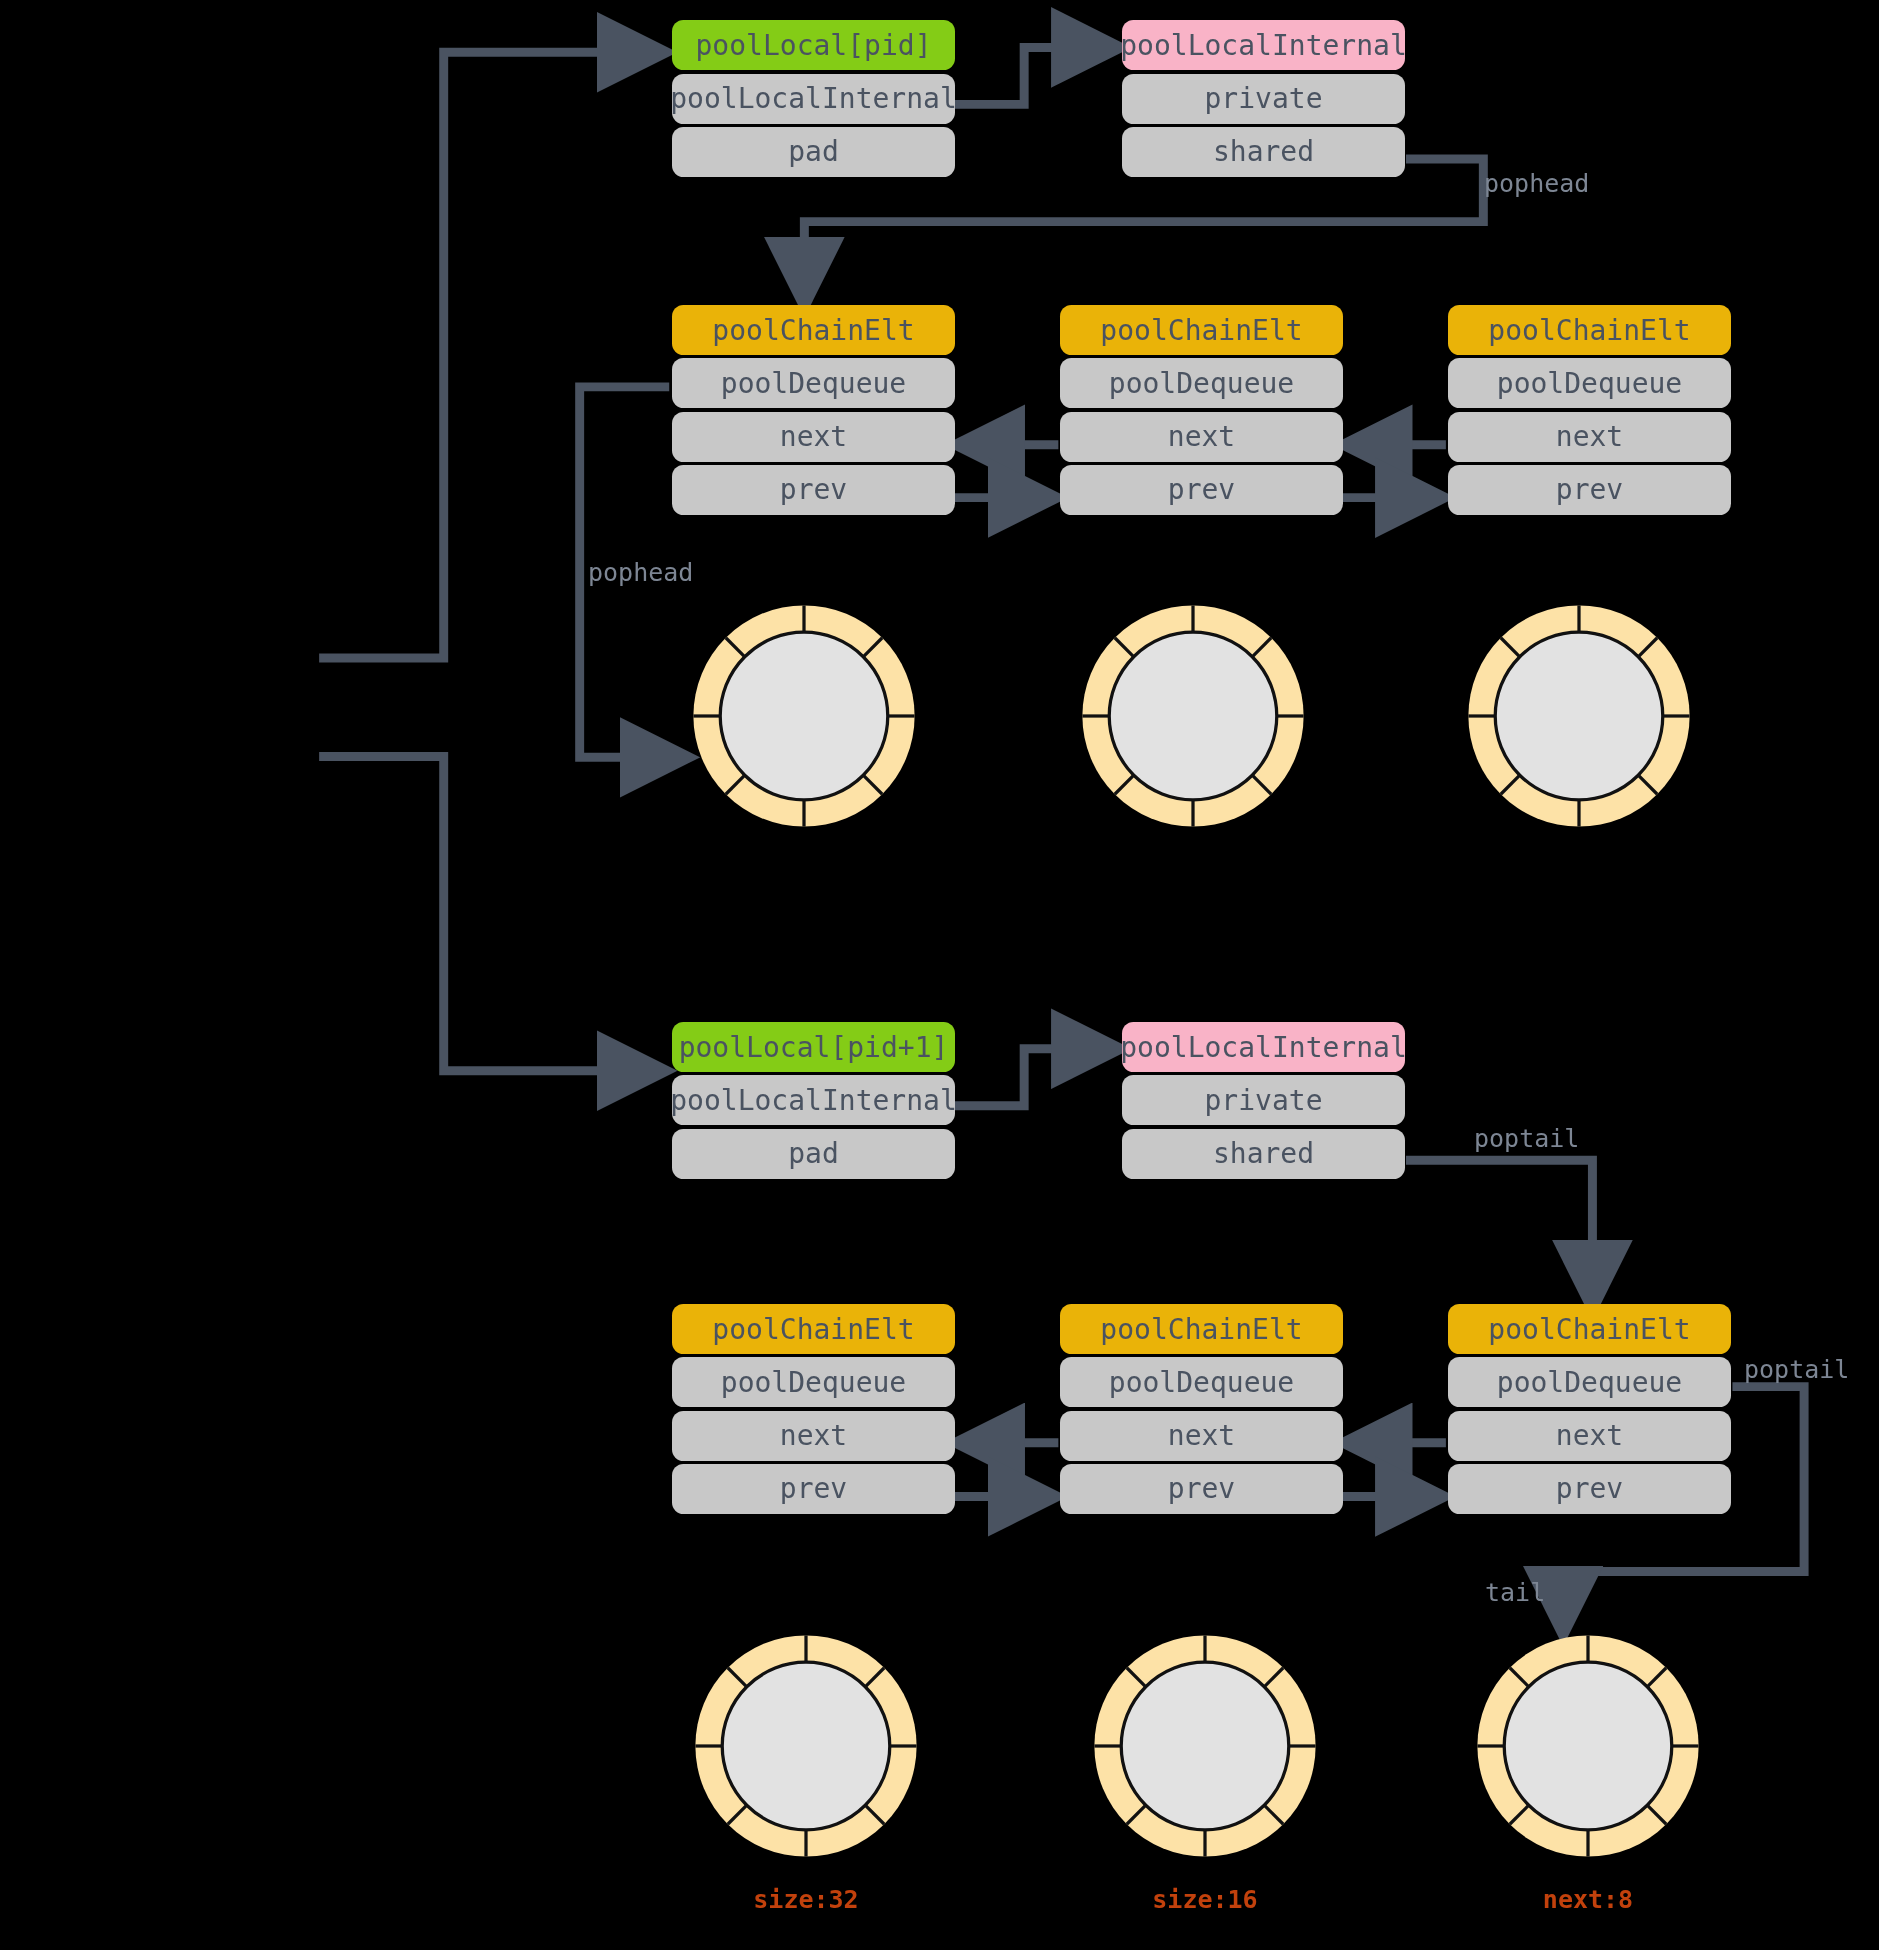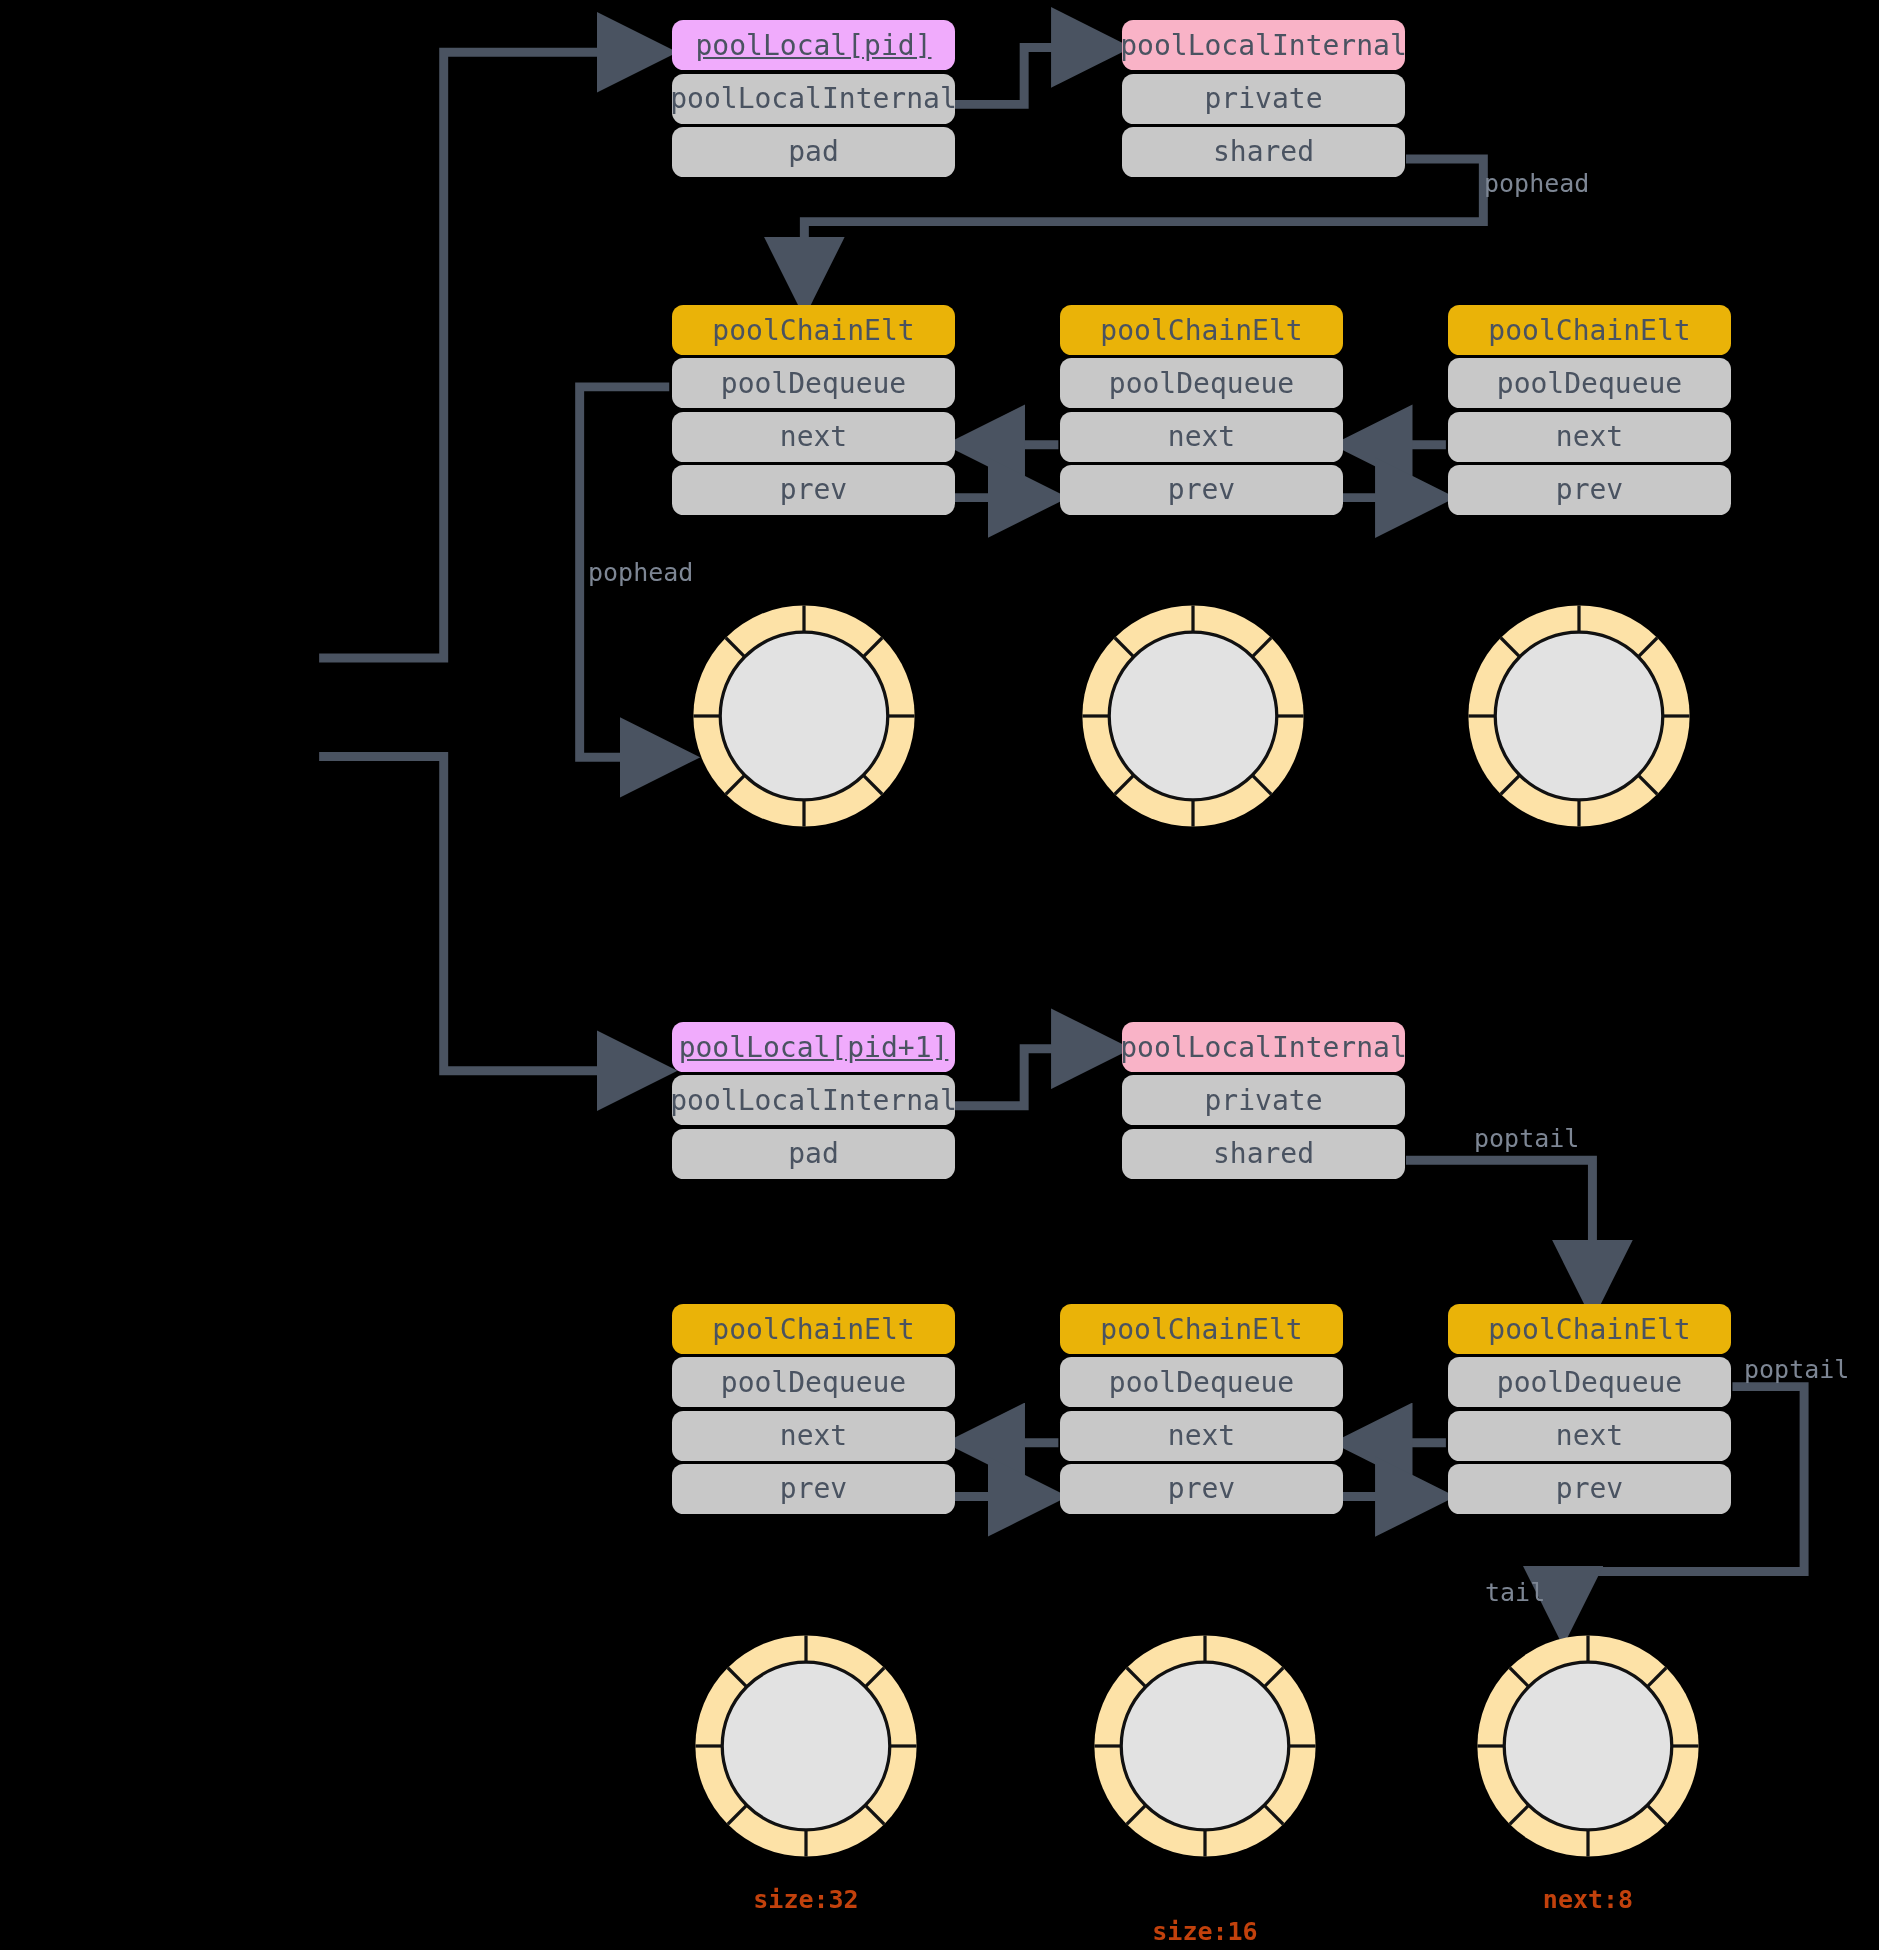--- a/index.html
+++ b/index.html
@@ -6,21 +6,21 @@
   body{width:1879px;height:1951px;position:relative;overflow:hidden;
        font-family:"DejaVu Sans Mono","Liberation Mono",monospace;}
   .stage{position:absolute;left:0;top:0;width:1879px;height:1951px;}
   svg.wires{position:absolute;left:0;top:0;width:1879px;height:1951px;pointer-events:none;}
 
   
   .struct{position:absolute;display:flex;flex-direction:column;gap:3.3px;}
   .row{height:50px;border-radius:11.4px;display:flex;align-items:center;
        justify-content:center;font-size:28px;color:#4a5361;letter-spacing:0px;
        background:#c8c8c8;white-space:nowrap;}
-  .row.hdr-blue{background:#f0abfc;text-decoration:underline;}
+  .row.hdr-blue{background:#84cc16;}
   .row.hdr-pink{background:#f9b3c7;}
   .row.hdr-green{background:#eab308;}
 
   
   .getbox{position:absolute;background:#84cbc4;border-radius:18px;
           display:flex;flex-direction:column;align-items:center;}
   .get-title{font-family:"DejaVu Sans","Liberation Sans",sans-serif;
              font-weight:bold;font-size:42px;color:#4a5361;margin-top:16.3px;}
   .get-item{background:#fbf3b0;border-radius:13px;height:52px;
             display:flex;align-items:center;justify-content:center;
@@ -234,17 +234,17 @@
       <line x1="286" y1="150" x2="253" y2="150"></line>
       <line x1="246.2" y1="246.2" x2="222.8" y2="222.8"></line>
       <line x1="150" y1="286" x2="150" y2="253"></line>
       <line x1="53.8" y1="246.2" x2="77.2" y2="222.8"></line>
       <line x1="14" y1="150" x2="47" y2="150"></line>
       <line x1="53.8" y1="53.8" x2="77.2" y2="77.2"></line>
     </g>
   </svg>
 
   <span class="sizelabel" style="left:684px;top:1885px;width:244px;">size:32</span>
-  <span class="sizelabel" style="left:1083px;top:1885px;width:244px;margin-top:32px;">size:16</span>
+  <span class="sizelabel" style="left:1083px;top:1885px;width:244px;">size:16</span>
   <span class="sizelabel" style="left:1466px;top:1885px;width:244px;">next:8</span>
 
 </div>
 
 
 </body></html>

